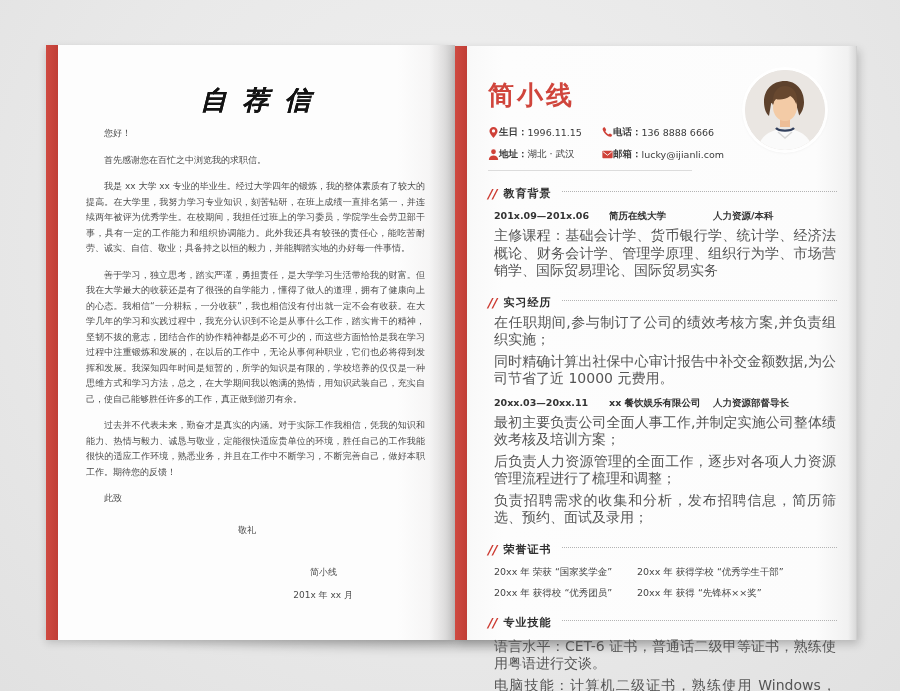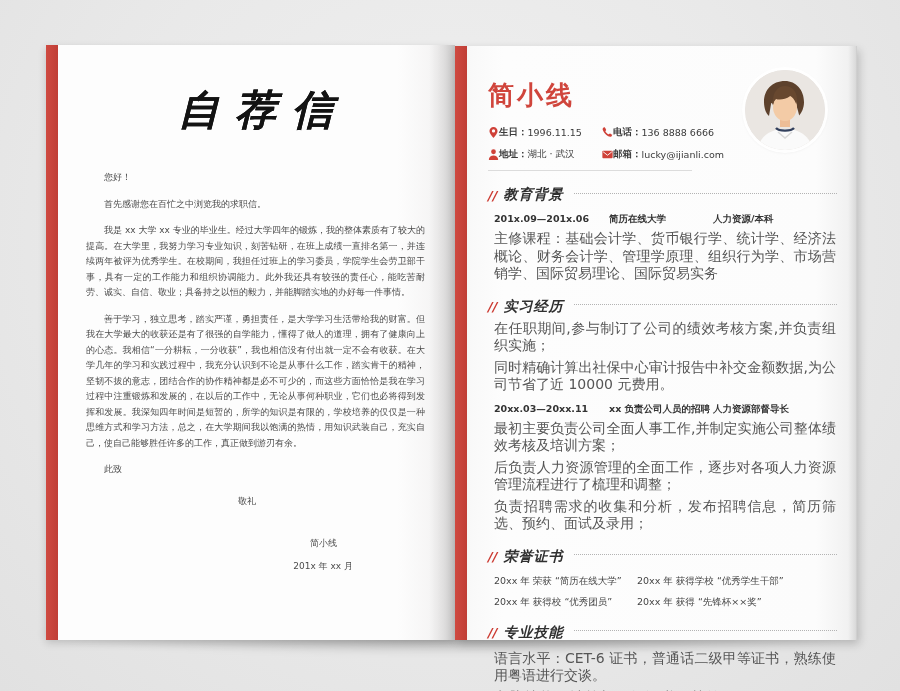--- a/index.html
+++ b/index.html
@@ -17,22 +17,22 @@
     background:linear-gradient(to right,#efeeee 0%,#f9f9f9 4%,#fdfdfd 12%,#fcfcfc 90%,#f1f1f1 98%,#d9d9d9 100%);
     box-shadow:2px 4px 9px rgba(0,0,0,.20);border-right:1px solid #cfcfcf;}
   .spine{position:absolute;left:0;top:0;bottom:0;width:12px;
     background:linear-gradient(to right,#cf4a41,#c03e36);}
   .fold-shade{position:absolute;right:0;top:0;bottom:0;width:26px;pointer-events:none;
     background:linear-gradient(to right,rgba(0,0,0,0),rgba(0,0,0,.08) 60%,rgba(0,0,0,.16));}
 
   
   .letter{position:relative;padding:22px 30px 0 40px;color:#4b4b4b;}
   .letter-title{font-family:"DejaVu Serif","Liberation Serif",serif;font-weight:700;font-style:italic;
-    font-size:41px;color:#131313;text-align:center;letter-spacing:16px;padding-left:16px;
-    margin:16px 0 32px;text-shadow:0 0 .6px #000;}
+    font-size:26px;color:#131313;text-align:center;letter-spacing:16px;padding-left:16px;
+    margin:16px 0 8px;text-shadow:0 0 .6px #000;}
   .letter p{font-size:9px;line-height:15.5px;margin:0 0 11px;text-indent:2em;text-align:justify;}
   .letter p.salutation{text-indent:0;}
   .letter p.salute{margin:16px 0 27px 152px;text-indent:0;}
   .sig{font-size:9px;line-height:15.5px;text-align:right;}
   .sig-name{padding-right:88px;margin-top:6px;}
   .sig-date{padding-right:72px;margin-top:7px;text-align:right;}
 
   
   .resume{position:relative;padding:26px 16px 0 33px;}
   .r-name{color:#d0453c;font-size:26px;font-weight:bold;letter-spacing:3px;margin-top:6px;}
@@ -41,21 +41,21 @@
   .contact-item{display:flex;align-items:center;gap:0;white-space:nowrap;}
   .c-icon{width:11px;height:11px;flex:0 0 11px;color:#cf4138;}
   .c-label{font-weight:bold;}
   .head-rule{width:204px;border-bottom:1px solid #dcdcdc;margin-top:9px;}
   .photo{position:absolute;top:24px;right:31px;width:80px;height:80px;border-radius:50%;
     overflow:hidden;box-shadow:0 0 0 3px rgba(255,255,255,.95),0 1px 4px rgba(0,0,0,.18);
     background:#e7e3df;}
   .section{margin-top:15px;}
   .sec-head{display:flex;align-items:center;}
   .slashes{color:#cc3a31;font-weight:bold;font-style:italic;font-size:13px;margin-right:6px;}
-  .sec-title{font-size:14px;font-weight:bold;color:#303030;letter-spacing:1px;font-style:italic;}
+  .sec-title{font-size:11px;font-weight:bold;color:#303030;letter-spacing:1px;}
   .leader{flex:1;margin-left:10px;margin-right:3px;height:0;
     border-bottom:1.5px dotted #b3b3b3;transform:translateY(-2px);}
   .entry-row{display:grid;grid-template-columns:115px 104px 1fr;font-size:9.5px;font-weight:bold;
     color:#333;padding-left:6px;margin-top:9px;}
   .entry-lines{font-size:14px;color:#555;line-height:17.5px;padding-left:6px;padding-right:4px;
     margin-top:4px;text-align:justify;}
   .honors-grid{display:grid;grid-template-columns:143px 1fr;row-gap:8px;font-size:9.5px;
     color:#454545;padding-left:6px;margin-top:9px;}
 </style>
 </head>
@@ -65,20 +65,21 @@
   <div class="book-shadow"></div>
 
   <div class="page page-left">
     <div class="spine"></div>
     <div class="letter">
       <div class="letter-title">自荐信</div>
       <p>您好！</p>
       <p>首先感谢您在百忙之中浏览我的求职信。</p>
       <p>我是 xx 大学 xx 专业的毕业生。经过大学四年的锻炼，我的整体素质有了较大的提高。在大学里，我努力学习专业知识，刻苦钻研，在班上成绩一直排名第一，并连续两年被评为优秀学生。在校期间，我担任过班上的学习委员，学院学生会劳卫部干事，具有一定的工作能力和组织协调能力。此外我还具有较强的责任心，能吃苦耐劳、诚实、自信、敬业；具备持之以恒的毅力，并能脚踏实地的办好每一件事情。</p>
       <p>善于学习，独立思考，踏实严谨，勇担责任，是大学学习生活带给我的财富。但我在大学最大的收获还是有了很强的自学能力，懂得了做人的道理，拥有了健康向上的心态。我相信“一分耕耘，一分收获”，我也相信没有付出就一定不会有收获。在大学几年的学习和实践过程中，我充分认识到不论是从事什么工作，踏实肯干的精神，坚韧不拔的意志，团结合作的协作精神都是必不可少的，而这些方面恰恰是我在学习过程中注重锻炼和发展的，在以后的工作中，无论从事何种职业，它们也必将得到发挥和发展。我深知四年时间是短暂的，所学的知识是有限的，学校培养的仅仅是一种思维方式和学习方法，总之，在大学期间我以饱满的热情，用知识武装自己，充实自己，使自己能够胜任许多的工作，真正做到游刃有余。</p>
+      <p>过去并不代表未来，勤奋才是真实的内涵。对于实际工作我相信，凭我的知识和能力、热情与毅力、诚恳与敬业，定能很快适应贵单位的环境，胜任自己的工作我能很快的适应工作环境，熟悉业务，并且在工作中不断学习，不断完善自己，做好本职工作。期待您的反馈！</p>
       <p>此致</p>
       <p class="salute">敬礼</p>
       <div class="sig sig-name">简小线</div>
       <div class="sig sig-date">201x 年 xx 月</div>
     </div>
     <div class="fold-shade"></div>
   </div>
 
   <div class="page page-right">
     <div class="spine"></div>
@@ -159,37 +160,37 @@
         </div>
 
         <div>
           <div class="entry-lines">在任职期间,参与制订了公司的绩效考核方案,并负责组织实施；</div>
           <div class="entry-lines">同时精确计算出社保中心审计报告中补交金额数据,为公司节省了近 10000 元费用。</div>
         </div>
 
         <div>
           <div class="entry-row">
             <span>20xx.03—20xx.11</span>
-            <span>xx 负责公司人员的招聘</span>
+            <span>xx 餐饮娱乐有限公司</span>
             <span>人力资源部督导长</span>
           </div>
           <div class="entry-lines">最初主要负责公司全面人事工作,并制定实施公司整体绩效考核及培训方案；</div>
           <div class="entry-lines">后负责人力资源管理的全面工作，逐步对各项人力资源管理流程进行了梳理和调整；</div>
           <div class="entry-lines">负责招聘需求的收集和分析，发布招聘信息，简历筛选、预约、面试及录用；</div>
         </div>
       </div>
 
       <div class="section">
         <div class="sec-head">
           <span class="slashes">//</span>
           <span class="sec-title">荣誉证书</span>
           <span class="leader"></span>
         </div>
         <div class="honors-grid">
-          <span>20xx 年  荣获 “简历在线大学”</span>
+          <span>20xx 年  荣获 “国家奖学金”</span>
           <span>20xx 年  获得学校 “优秀学生干部”</span>
           <span>20xx 年  获得校 “优秀团员”</span>
           <span>20xx 年  获得 “先锋杯××奖”</span>
         </div>
       </div>
 
       <div class="section">
         <div class="sec-head">
           <span class="slashes">//</span>
           <span class="sec-title">专业技能</span>

